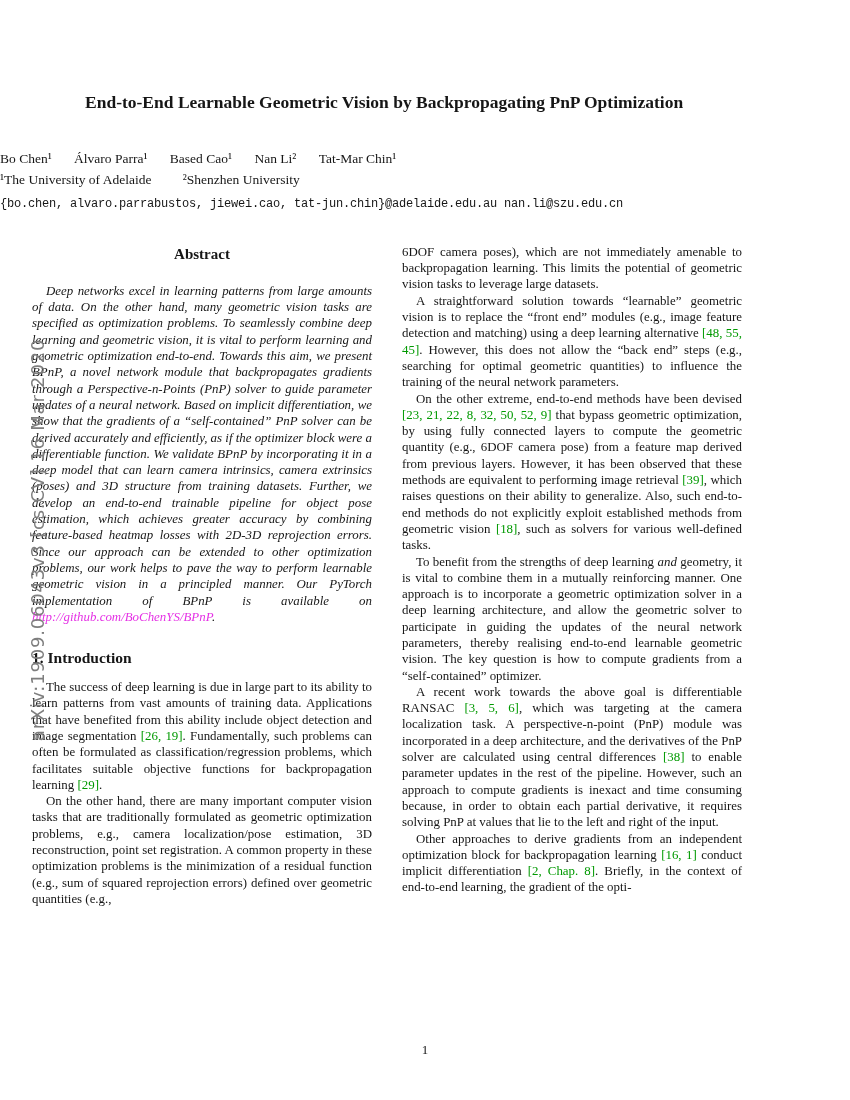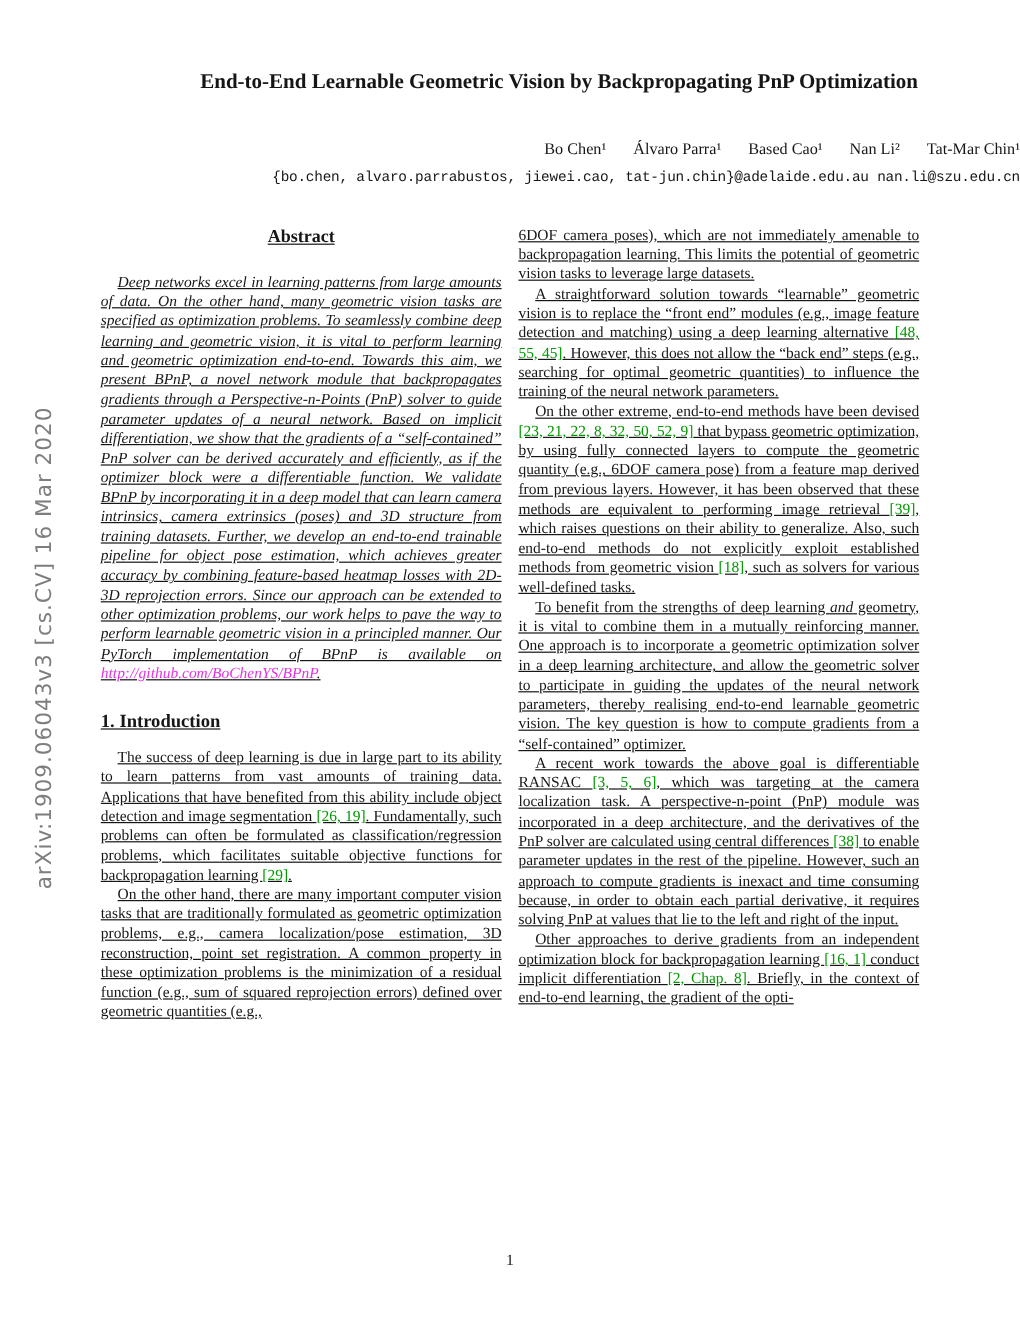--- a/index.html
+++ b/index.html
@@ -9,29 +9,29 @@
 
   .arxiv-stamp {
     position:absolute; top:540px; left:37px;
     transform:translate(-50%,-50%) rotate(-90deg);
     white-space:nowrap;
     font-family:"DejaVu Sans", sans-serif;
     font-size:18px; letter-spacing:0.8px;
     color:var(--stamp-color, #7e7e7e);
   }
 
-  .header { text-align:right; padding-top:57px; }
+  .header { text-align:left; padding-top:92px; }
   .title { font-size:17.5px; font-weight:bold; margin:0 85px; line-height:1.25; }
   .authors { margin-top:37px; font-size:13.5px; }
   .authors span + span { margin-left:19px; }
   .affils { margin-top:5px; font-size:13.5px; }
   .affils span + span { margin-left:28px; }
   .emails { margin-top:9px; font-size:12px; font-family:"Liberation Mono", monospace; letter-spacing:-0.2px; }
 
-  .columns { display:flex; gap:14px; padding:0 84px; margin-top:33px;text-decoration:underline; }
+  .columns { display:flex; gap:30px; padding:0 32px; margin-top:33px; }
   .col { width:340px; }
 
   .abs-head { text-align:center; font-size:15px; font-weight:bold; margin:2px 0 12px; }
   .abstract { font-style:italic; font-size:12.9px; line-height:16.3px; text-align:justify; text-indent:14px;margin-top:20px; }
   .sec-head { font-size:15.5px; font-weight:bold; margin:24px 0 12px; }
   .body-p { font-size:12.9px; line-height:16.3px; text-align:justify; text-indent:14px; }
   .noindent { text-indent:0; }
 
   .cite { color:var(--cite-color, #009900); }
   .url  { color:var(--url-color, #e531e5); }
@@ -48,20 +48,24 @@
 
   <div class="header">
     <h1 class="title">End-to-End Learnable Geometric Vision by Backpropagating PnP Optimization</h1>
     <div class="authors">
       <span>Bo Chen¹</span>
       <span>Álvaro Parra¹</span>
       <span>Based Cao¹</span>
       <span>Nan Li²</span>
       <span>Tat-Mar Chin¹</span>
     </div>
+    <div class="affils">
+      <span>¹The University of Adelaide</span>
+      <span>²Shenzhen University</span>
+    </div>
     <div class="emails">{bo.chen, alvaro.parrabustos, jiewei.cao, tat-jun.chin}@adelaide.edu.au   nan.li@szu.edu.cn</div>
   </div>
 
   <div class="columns">
     <div class="col">
       <h2 class="abs-head">Abstract</h2>
       <p class="abstract"><span>Deep networks excel in learning patterns from large amounts of data. On the other hand, many geometric vision tasks are specified as optimization problems. To seamlessly combine deep learning and geometric vision, it is vital to perform learning and geometric optimization end-to-end. Towards this aim, we present BPnP, a novel network module that backpropagates gradients through a Perspective-n-Points (PnP) solver to guide parameter updates of a neural network. Based on implicit differentiation, we show that the gradients of a “self-contained” PnP solver can be derived accurately and efficiently, as if the optimizer block were a differentiable function. We validate BPnP by incorporating it in a deep model that can learn camera intrinsics, camera extrinsics (poses) and 3D structure from training datasets. Further, we develop an end-to-end trainable pipeline for object pose estimation, which achieves greater accuracy by combining feature-based heatmap losses with 2D-3D reprojection errors. Since our approach can be extended to other optimization problems, our work helps to pave the way to perform learnable geometric vision in a principled manner. Our PyTorch implementation of BPnP is available on </span><span class="url">http://github.com/BoChenYS/BPnP</span><span>.</span></p>
       <h3 class="sec-head">1. Introduction</h3>
       <p class="body-p"><span>The success of deep learning is due in large part to its ability to learn patterns from vast amounts of training data. Applications that have benefited from this ability include object detection and image segmentation </span><span class="cite">[26, 19]</span><span>. Fundamentally, such problems can often be formulated as classification/regression problems, which facilitates suitable objective functions for backpropagation learning </span><span class="cite">[29]</span><span>.</span></p>
       <p class="body-p"><span>On the other hand, there are many important computer vision tasks that are traditionally formulated as geometric optimization problems, e.g., camera localization/pose estimation, 3D reconstruction, point set registration. A common property in these optimization problems is the minimization of a residual function (e.g., sum of squared reprojection errors) defined over geometric quantities (e.g.,</span></p>

